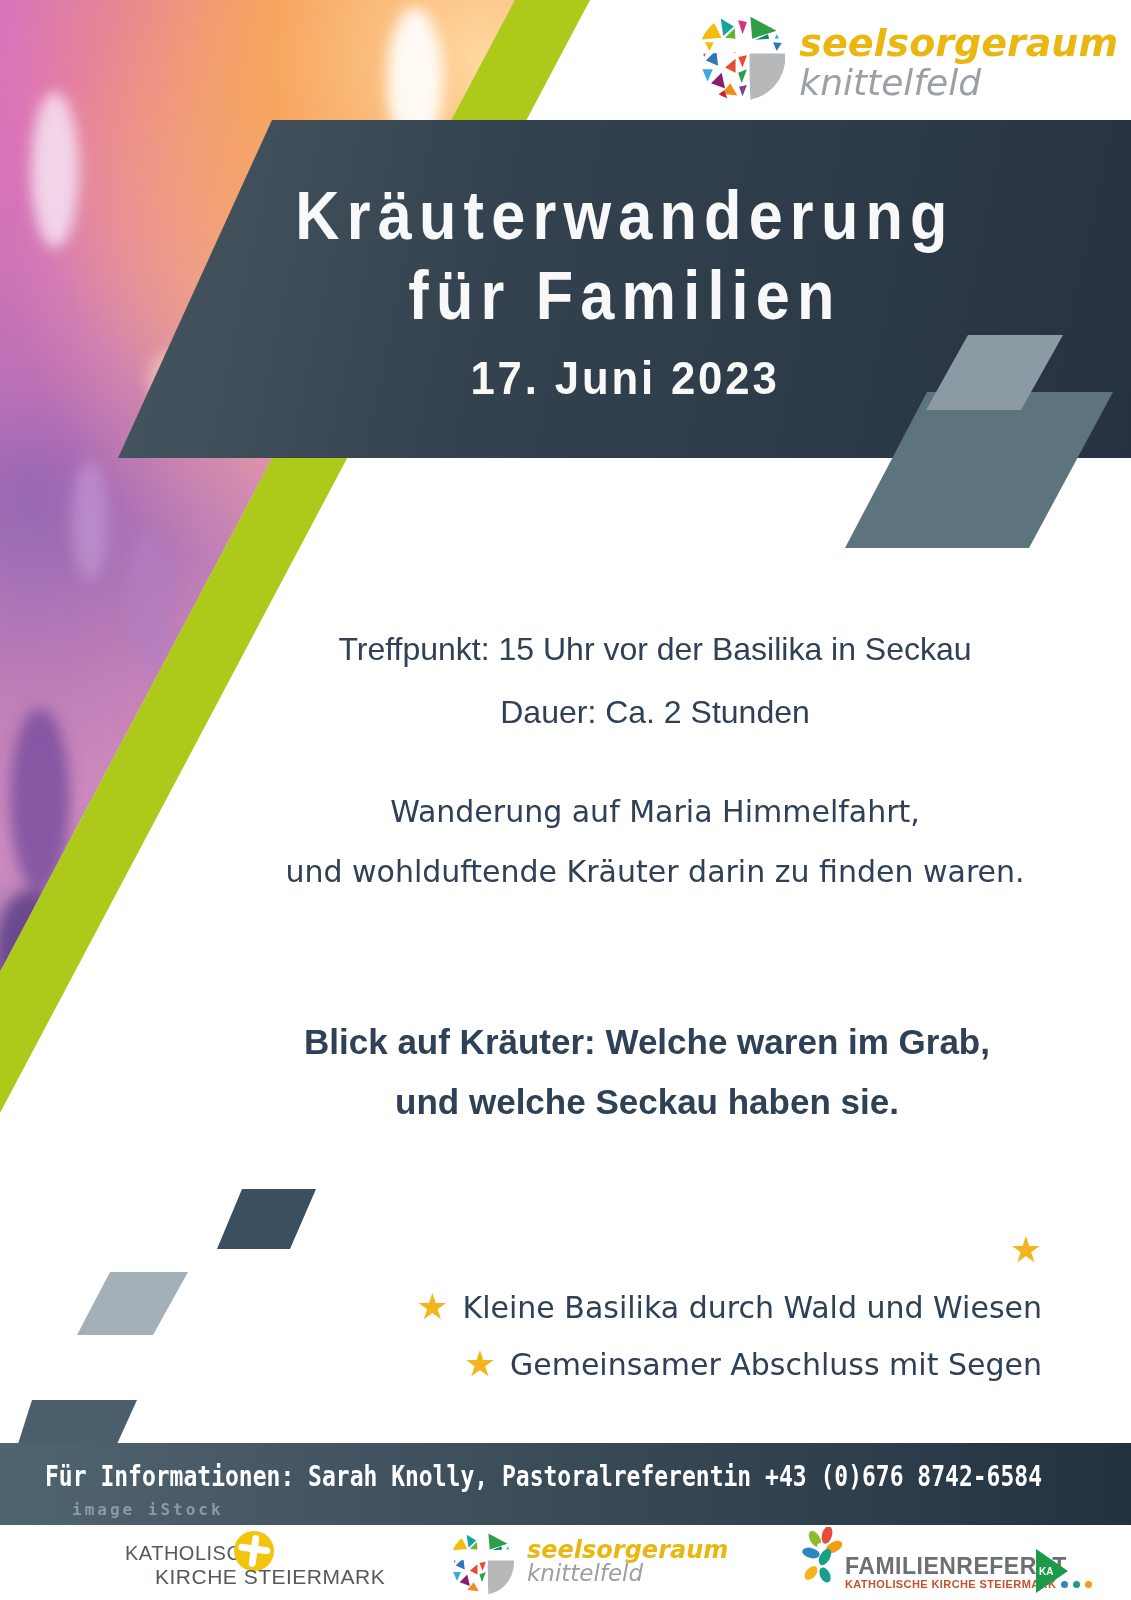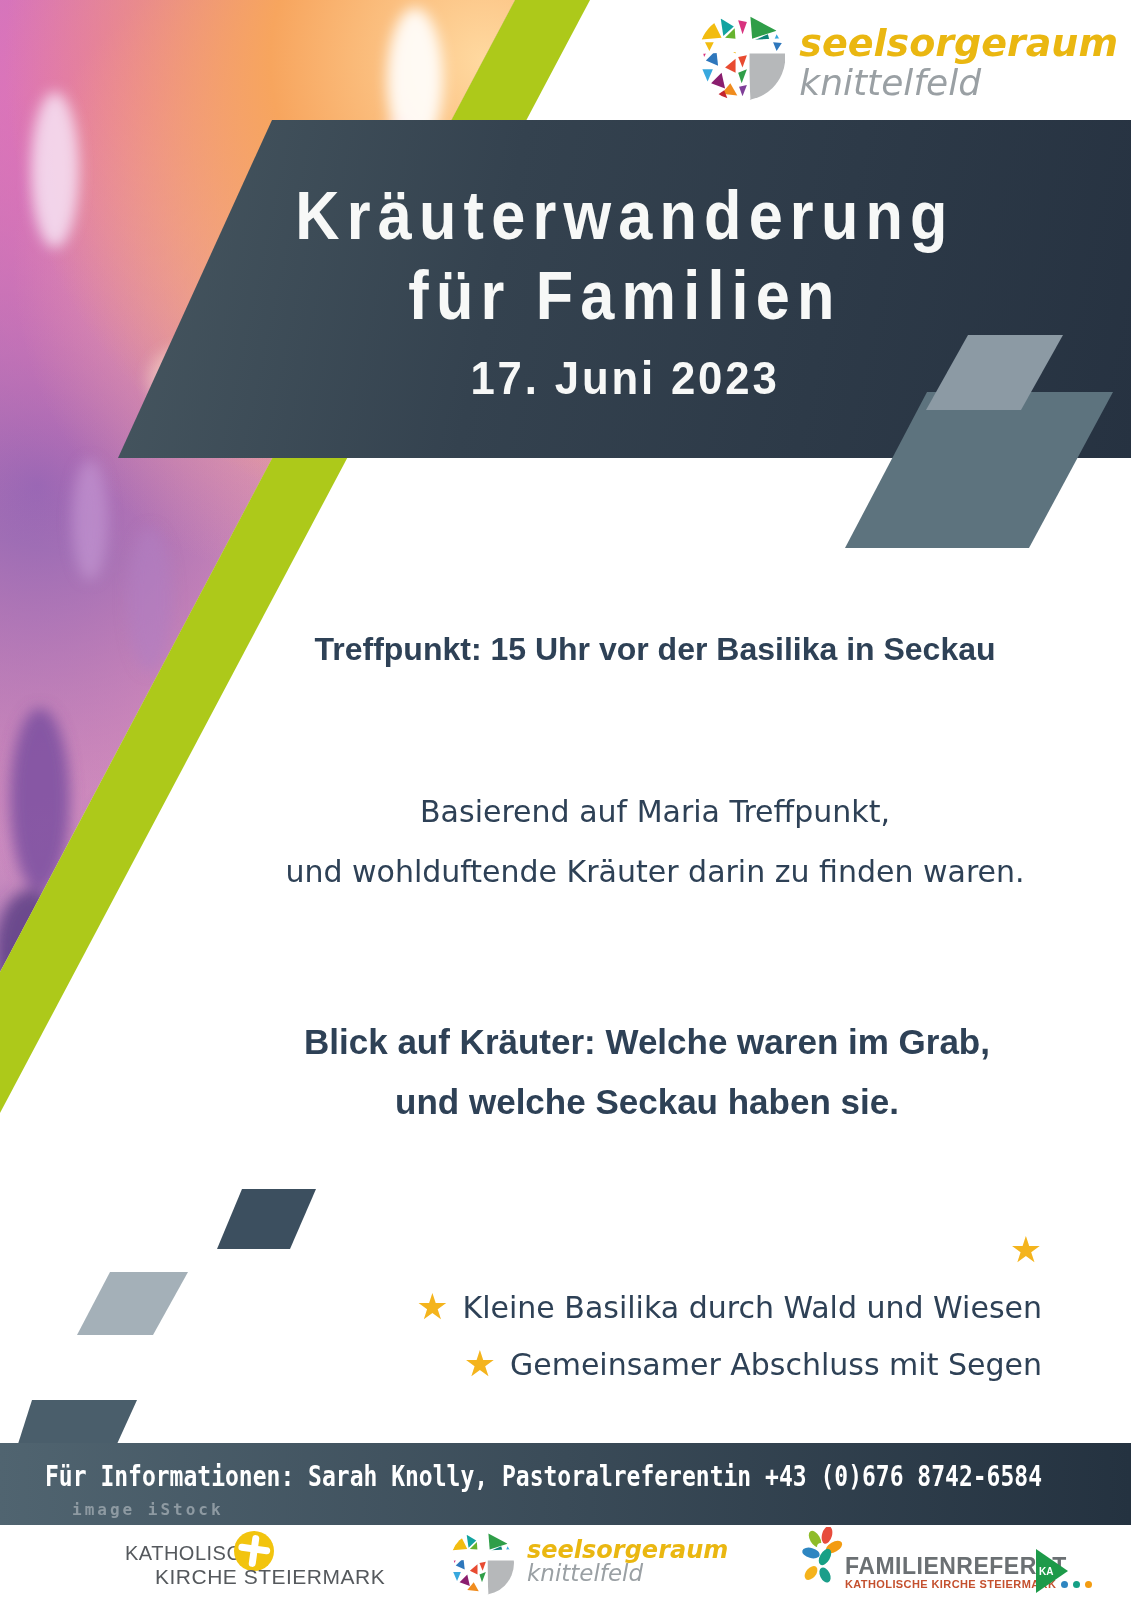--- a/index.html
+++ b/index.html
@@ -31,21 +31,21 @@
     transform:scaleX(.9);transform-origin:center;white-space:nowrap;}
   .date-line{display:block;margin-top:16px;font-size:46px;font-weight:bold;letter-spacing:3px;
     transform:scaleX(.95);transform-origin:center;}
   
   .brand-top{left:698px;top:6px;width:420px;height:112px;display:flex;align-items:flex-start;}
   .brand-text{margin-left:14px;margin-top:18px;font-family:"DejaVu Sans",sans-serif;font-style:italic;line-height:1.05;}
   .brand-gold{font-size:38px;color:#eab711;font-weight:bold;}
   .brand-gray{font-size:36px;color:#9aa0a4;}
   
   .slate{color:#2e4156;}
-  .info-block{left:180px;top:618px;width:950px;text-align:center;font-weight:bold;font-size:32px;line-height:63px;}
+  .info-block{left:180px;top:618px;width:950px;text-align:center;font-weight:normal;font-size:32px;line-height:63px;}
   .story-block{left:180px;top:782px;width:950px;text-align:center;font-family:"DejaVu Sans",sans-serif;font-size:30px;line-height:60px;}
   .focus-block{left:172px;top:1012px;width:950px;text-align:center;font-weight:bold;font-size:35px;line-height:60px;}
   .bullet-row{right:89px;display:flex;align-items:center;gap:14px;font-family:"DejaVu Sans",sans-serif;font-size:30px;white-space:nowrap;}
   .bullet-row .star{font-size:36px;color:#f4b41d;line-height:1;}
   
   .bar{left:0;top:1443px;width:1131px;height:82px;background:linear-gradient(90deg,#506470 0%,#37485500 0%,#506470 0%,#243240 100%);}
   .bar-contact{left:45px;top:1460px;font-family:"DejaVu Sans Mono",monospace;font-weight:bold;font-size:23px;color:#ffffff;
     transform:scaleY(1.22);transform-origin:left top;white-space:nowrap;}
   .bar-credit{left:40px;top:1500px;font-family:"DejaVu Sans Mono",monospace;font-weight:bold;font-size:16px;
     letter-spacing:3px;color:#8e9aa2;white-space:nowrap;margin-left:32px;}
@@ -144,24 +144,25 @@
       </g>
     </svg>
     <div class="brand-text">
       <div class="brand-gold">seelsorgeraum</div>
       <div class="brand-gray">knittelfeld</div>
     </div>
   </div>
 
   <div class="abs info-block slate">
     <div>Treffpunkt:  15 Uhr vor der Basilika in Seckau</div>
+    <div>Dauer: Ca. 2 Stunden</div>
   </div>
 
   <div class="abs story-block slate">
-    <div>Basierend auf Maria Treffpunkt,</div>
+    <div>Wanderung auf Maria Himmelfahrt,</div>
     <div>und wohlduftende Kräuter darin zu finden waren.</div>
   </div>
 
   <div class="abs focus-block slate">
     <div>Blick auf Kräuter: Welche waren im Grab,</div>
     <div>und welche Seckau haben sie.</div>
   </div>
 
   <div class="abs bullet-row slate" style="top:1232px">
     <span class="star">★</span>

